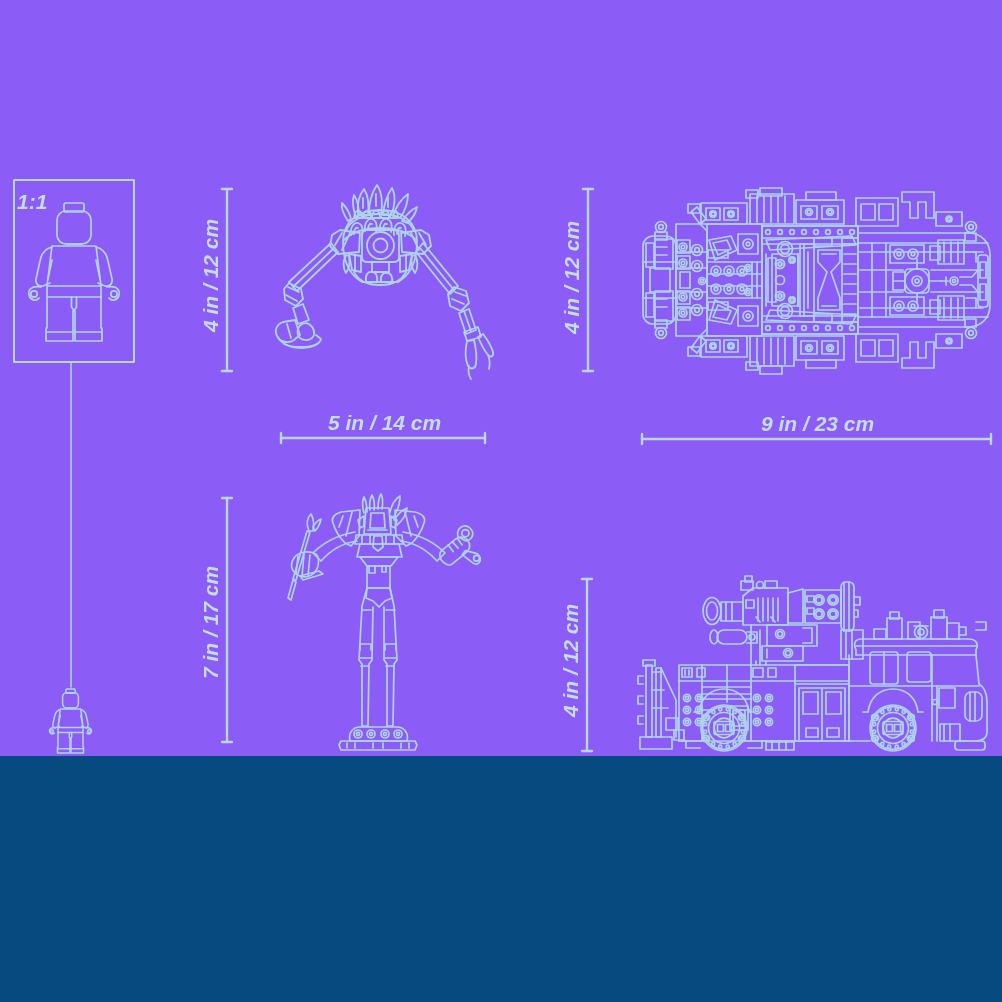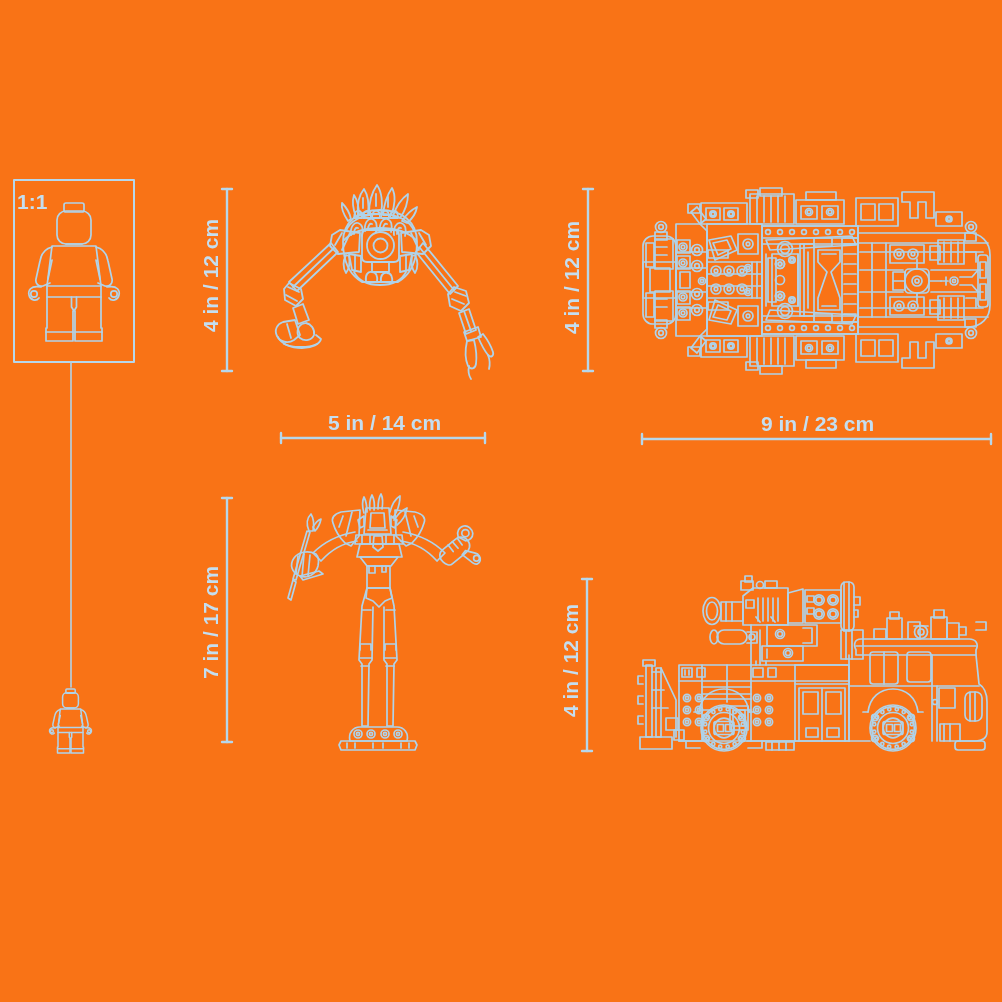--- a/index.html
+++ b/index.html
@@ -1,17 +1,17 @@
 <!DOCTYPE html>
 <html><head>
 <meta charset="utf-8">
 <style>
   html,body{margin:0;padding:0;background:#064A80;}
-  .page{position:relative;width:1002px;height:1002px;background:#f97316;overflow:hidden;
-        font-family:"Liberation Sans", sans-serif;}
+  .page{position:relative;width:1002px;height:756px;background:#8b5cf6;overflow:hidden;
+        font-family:"Liberation Sans", sans-serif;font-style:italic;}
   svg{position:absolute;left:0;top:0;}
   .lbl{fill:#C4DEF0;font-family:"Liberation Sans", sans-serif;font-size:21px;font-weight:bold;}
 </style>
 </head>
 <body>
 <div class="page">
 <svg width="1002" height="1002" viewBox="0 0 1002 1002" fill="none" stroke-linecap="round" stroke-linejoin="round">
   <defs>
         <filter id="soft" x="-5%" y="-5%" width="110%" height="110%">
           <feGaussianBlur stdDeviation="0.35"></feGaussianBlur>

